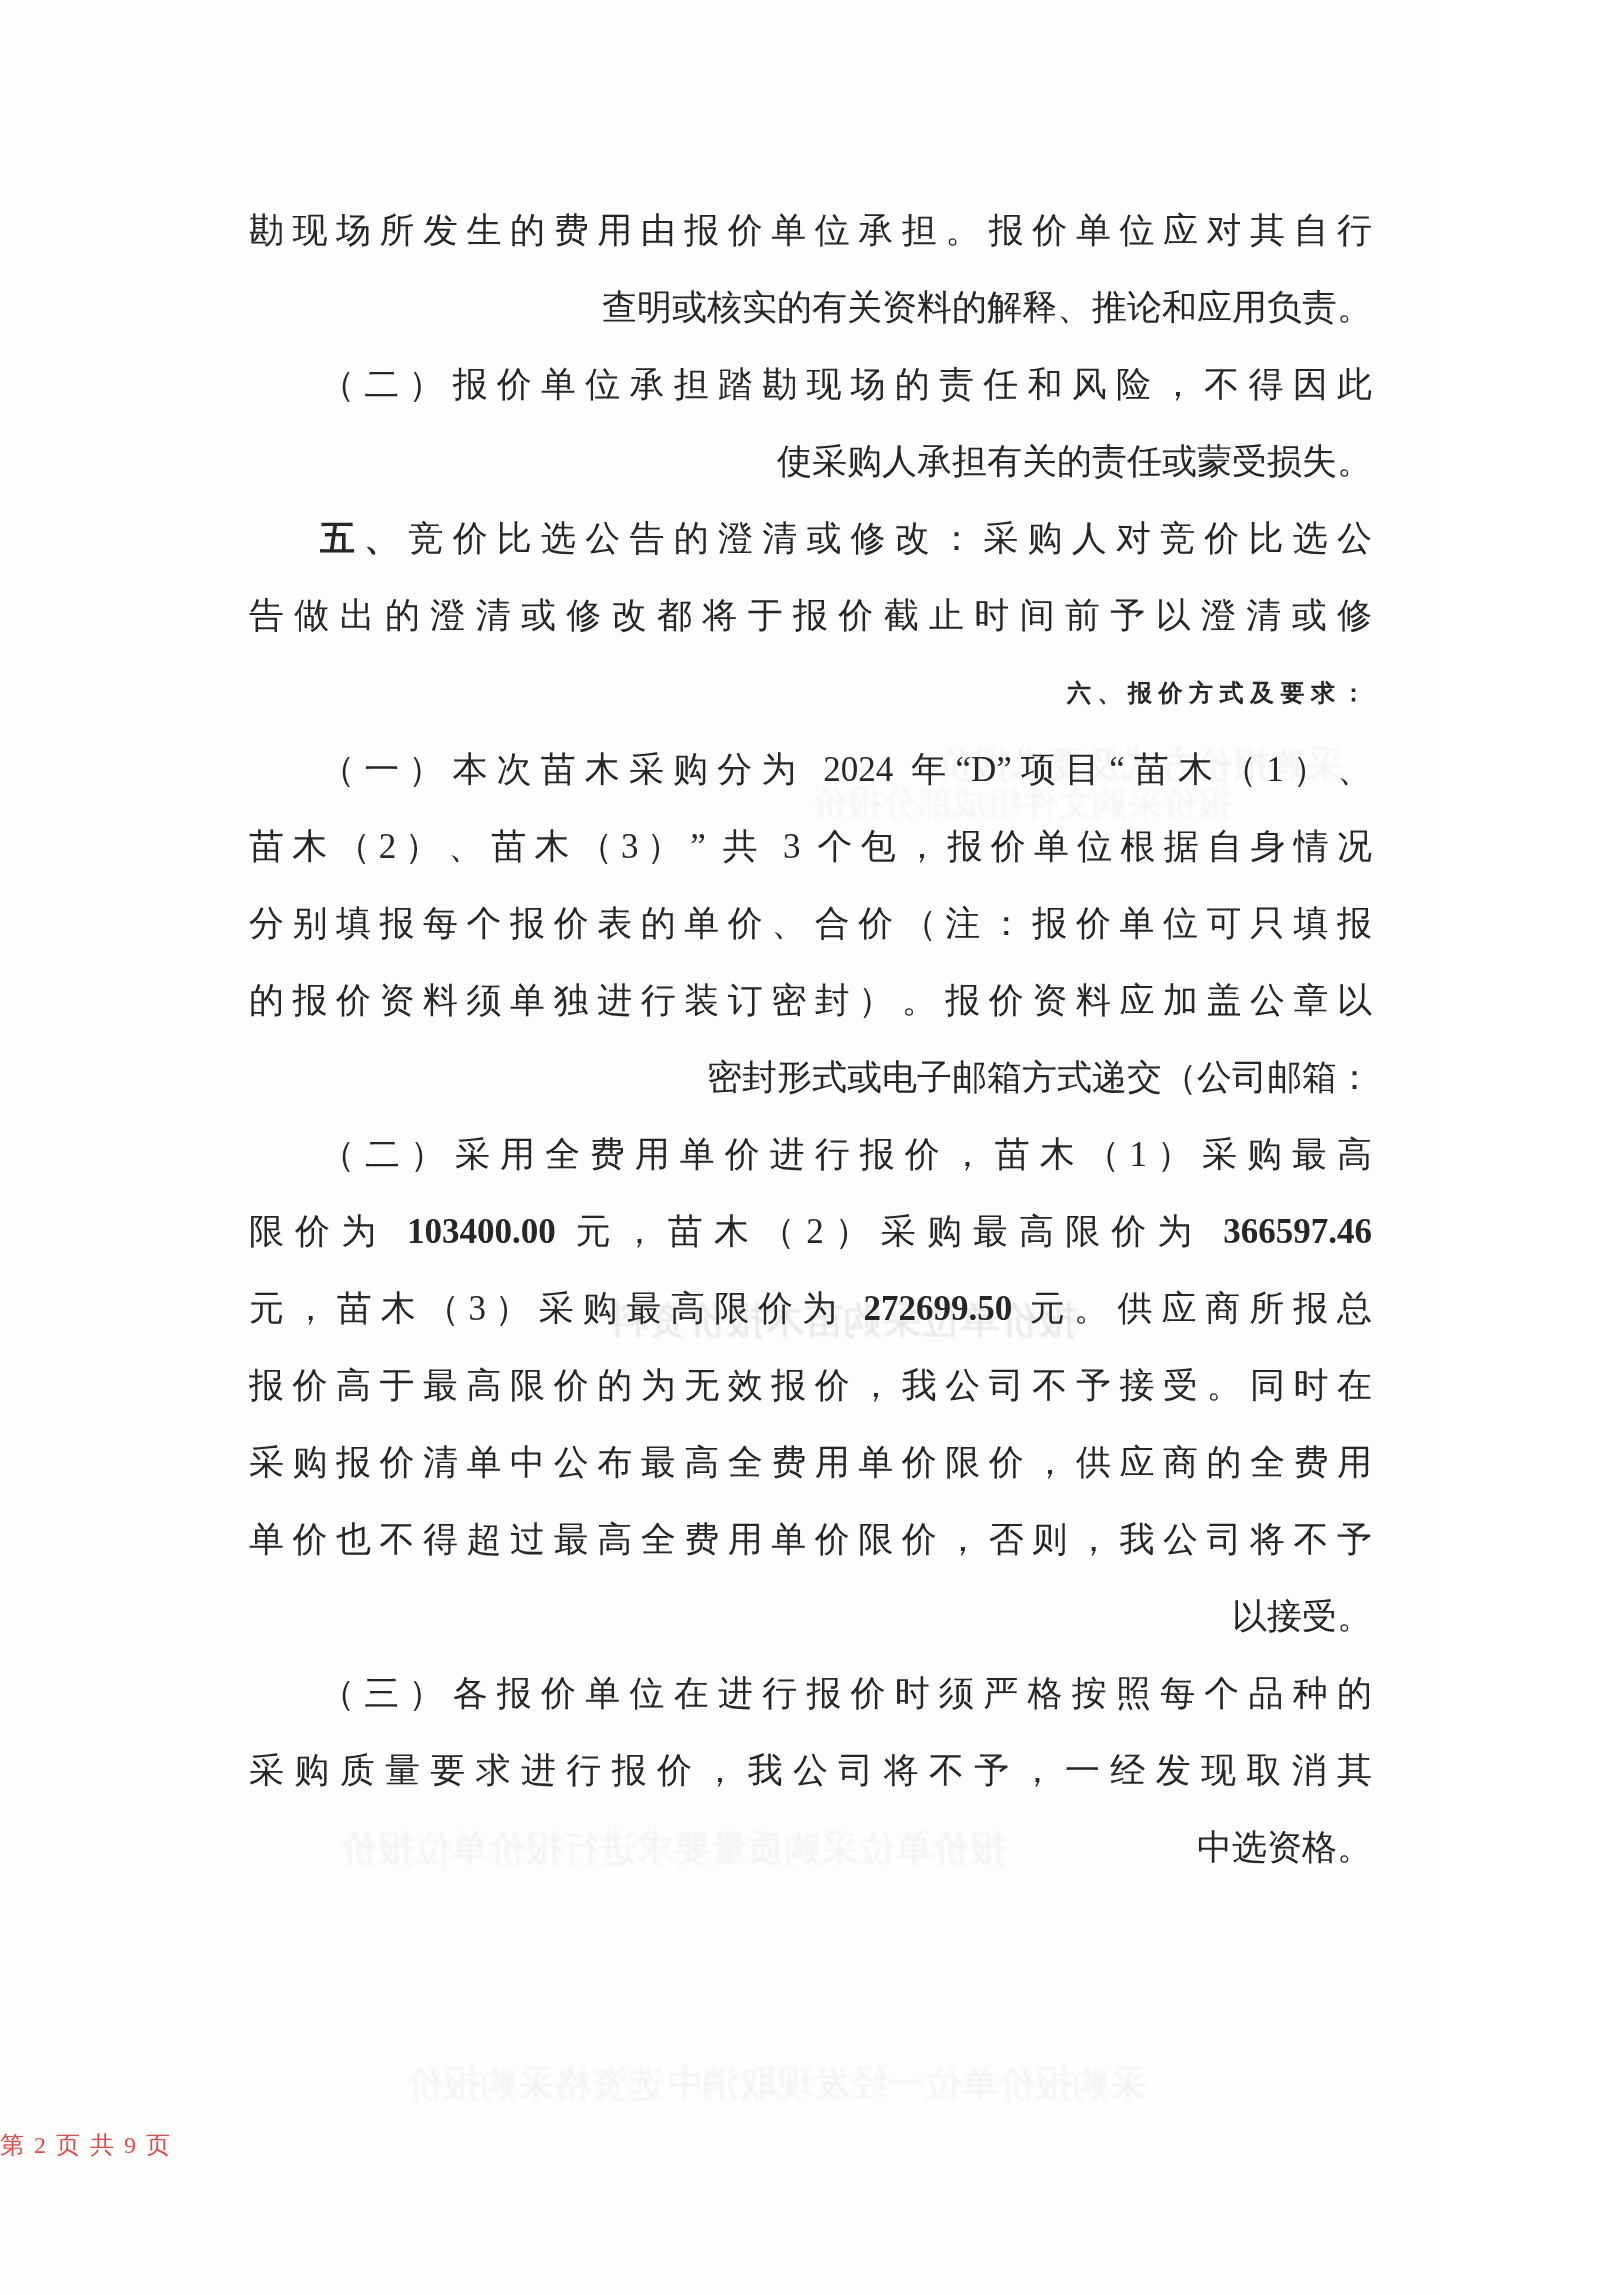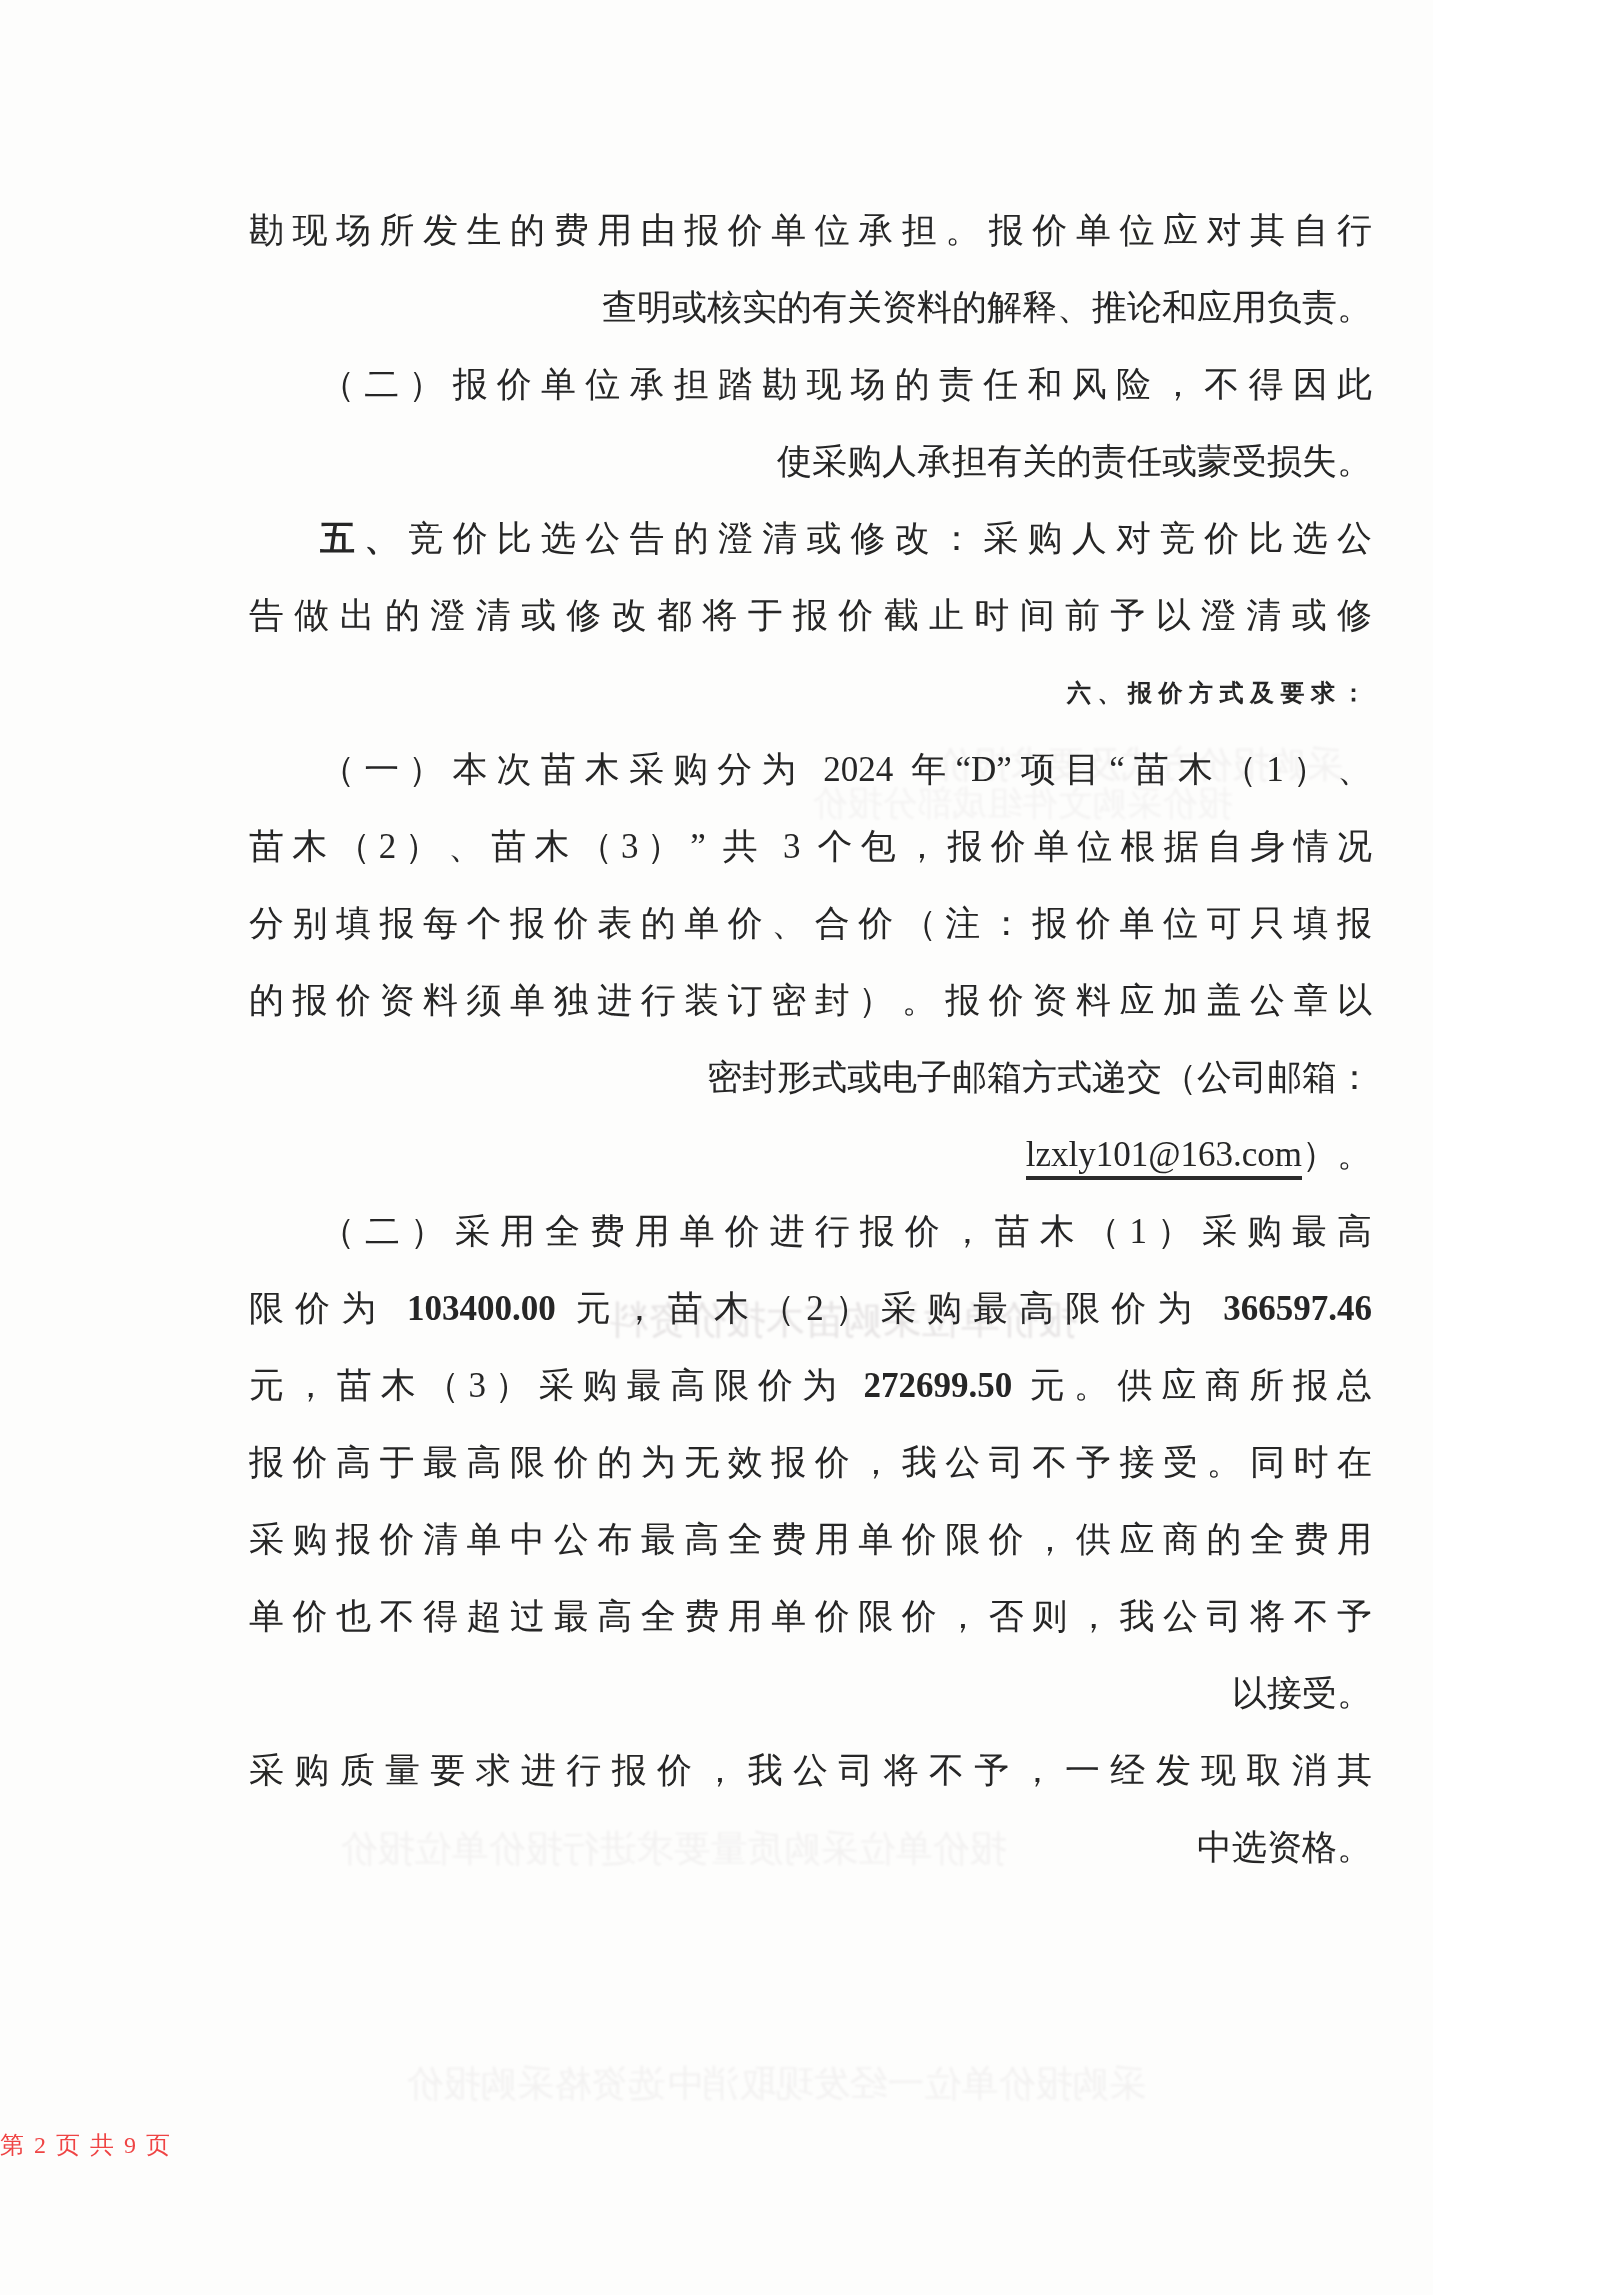--- a/index.html
+++ b/index.html
@@ -101,28 +101,28 @@
       <div class="line justify indent"><span class="seg">（二）报价单位承担踏勘现场的责任和风险，不得因此</span></div>
       <div class="line"><span class="seg">使采购人承担有关的责任或蒙受损失。</span></div>
       <div class="line justify indent"><span class="seg bold">五、</span><span class="seg">竞价比选公告的澄清或修改：采购人对竞价比选公</span></div>
       <div class="line justify"><span class="seg">告做出的澄清或修改都将于报价截止时间前予以澄清或修</span></div>
       <div class="line indent heading"><span class="seg bold">六、报价方式及要求：</span></div>
       <div class="line justify indent"><span class="seg">（一）本次苗木采购分为 2024 年“D”项目“苗木（1）、</span></div>
       <div class="line justify"><span class="seg">苗木（2）、苗木（3）” 共 3 个包，报价单位根据自身情况</span></div>
       <div class="line justify"><span class="seg">分别填报每个报价表的单价、合价（注：报价单位可只填报</span></div>
       <div class="line justify"><span class="seg">的报价资料须单独进行装订密封）。报价资料应加盖公章以</span></div>
       <div class="line"><span class="seg">密封形式或电子邮箱方式递交（公司邮箱：</span></div>
-      <div class="line"><span class="seg underline">lzxly101@163.com</span><span class="seg">）。</span></div>
       <div class="line justify indent"><span class="seg">（二）采用全费用单价进行报价，苗木（1）采购最高</span></div>
       <div class="line justify"><span class="seg">限价为 </span><span class="seg bold">103400.00</span><span class="seg"> 元，苗木（2）采购最高限价为 </span><span class="seg bold">366597.46</span></div>
       <div class="line justify"><span class="seg">元，苗木（3）采购最高限价为 </span><span class="seg bold">272699.50</span><span class="seg"> 元。供应商所报总</span></div>
       <div class="line justify"><span class="seg">报价高于最高限价的为无效报价，我公司不予接受。同时在</span></div>
       <div class="line justify"><span class="seg">采购报价清单中公布最高全费用单价限价，供应商的全费用</span></div>
       <div class="line justify"><span class="seg">单价也不得超过最高全费用单价限价，否则，我公司将不予</span></div>
       <div class="line"><span class="seg">以接受。</span></div>
+      <div class="line justify indent"><span class="seg">（三）各报价单位在进行报价时须严格按照每个品种的</span></div>
       <div class="line justify"><span class="seg">采购质量要求进行报价，我公司将不予，一经发现取消其</span></div>
       <div class="line"><span class="seg">中选资格。</span></div>
     </div>
   <div class="footer">
     <span>第 2 页 共 9 页</span>
   </div>
 </div>
 
 
 </body></html>

